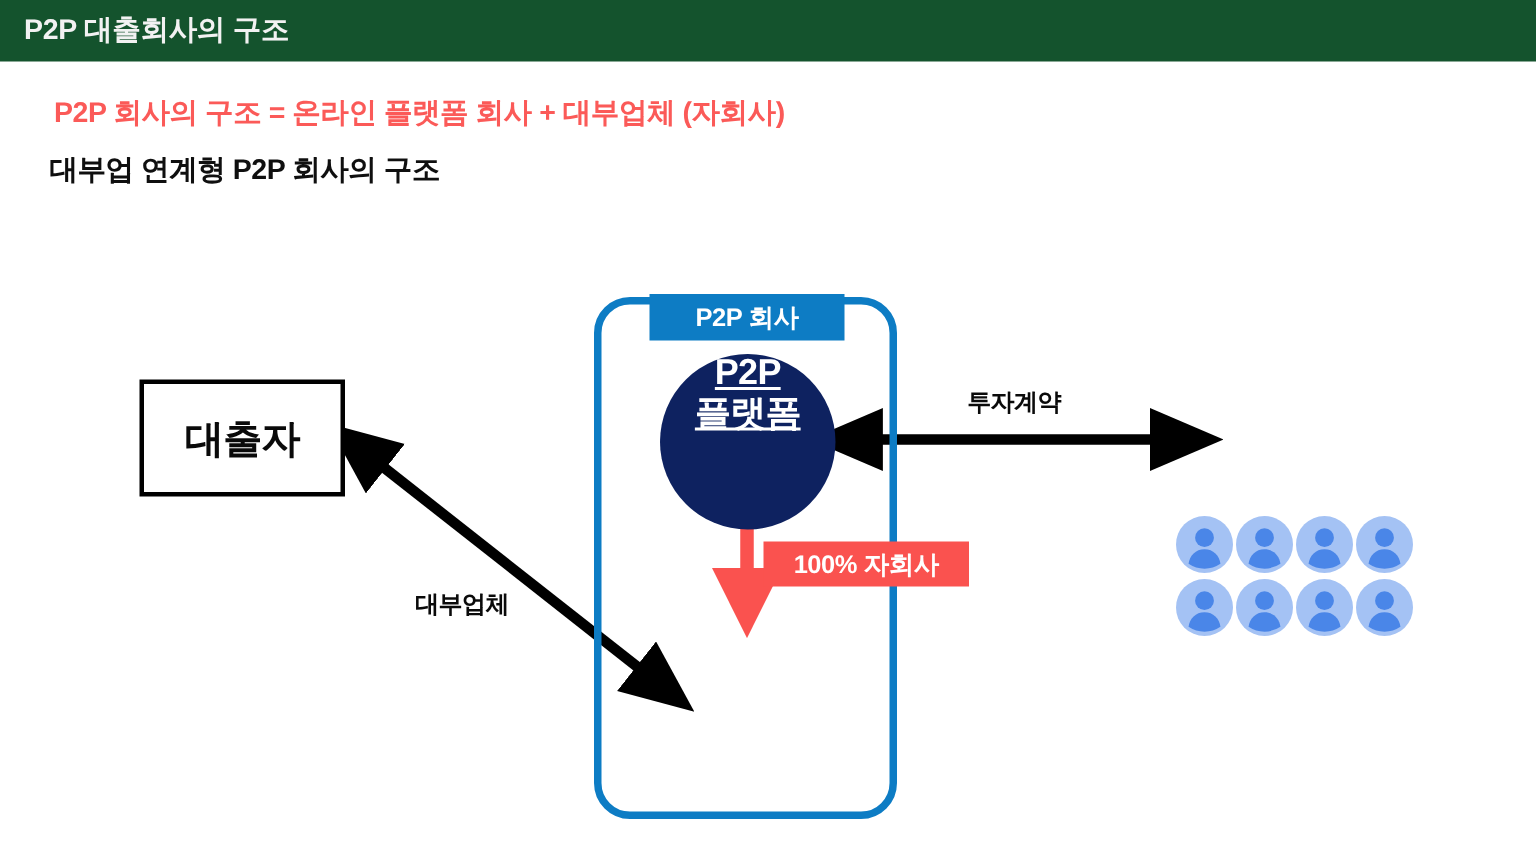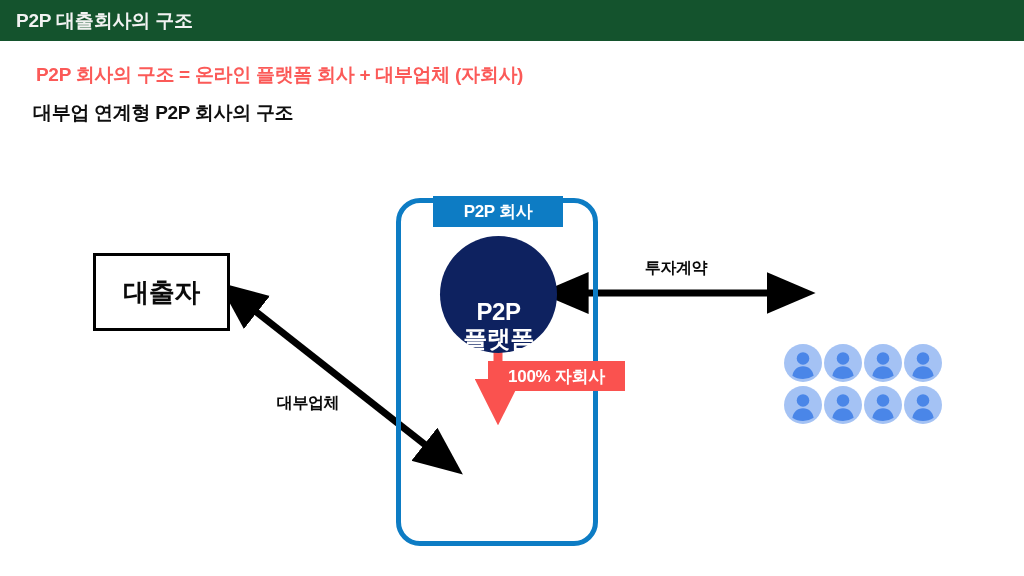--- a/index.html
+++ b/index.html
@@ -104,47 +104,48 @@
     white-space: nowrap;
   }
 
   
   .navy-circle {
     position: absolute;
     border-radius: 50%;
     background: #0e2260;
     display: flex;
     align-items: center;
-    justify-content: flex-end;
+    justify-content: flex-start;
     flex-direction: column;
     color: #ffffff;
     font-weight: 700;
     letter-spacing: -0.5px;
     text-align: center;
     line-height: 1.12;
+    text-decoration: underline;
   }
   #platform-circle {
     left: 440px;
     top: 236px;
     width: 117px;
     height: 117px;
     font-size: 24px;
   }
   #lender-circle {
     left: 440px;
     top: 405px;
     width: 117px;
     height: 117px;
     font-size: 24px;
   }
 
   
   #subsidiary-badge {
     position: absolute;
-    left: 488px;
+    left: 509px;
     top: 361px;
     width: 137px;
     height: 30px;
     background: #fa524f;
     display: flex;
     align-items: center;
     justify-content: center;
   }
   #subsidiary-badge .badge-label {
     color: #ffffff;

